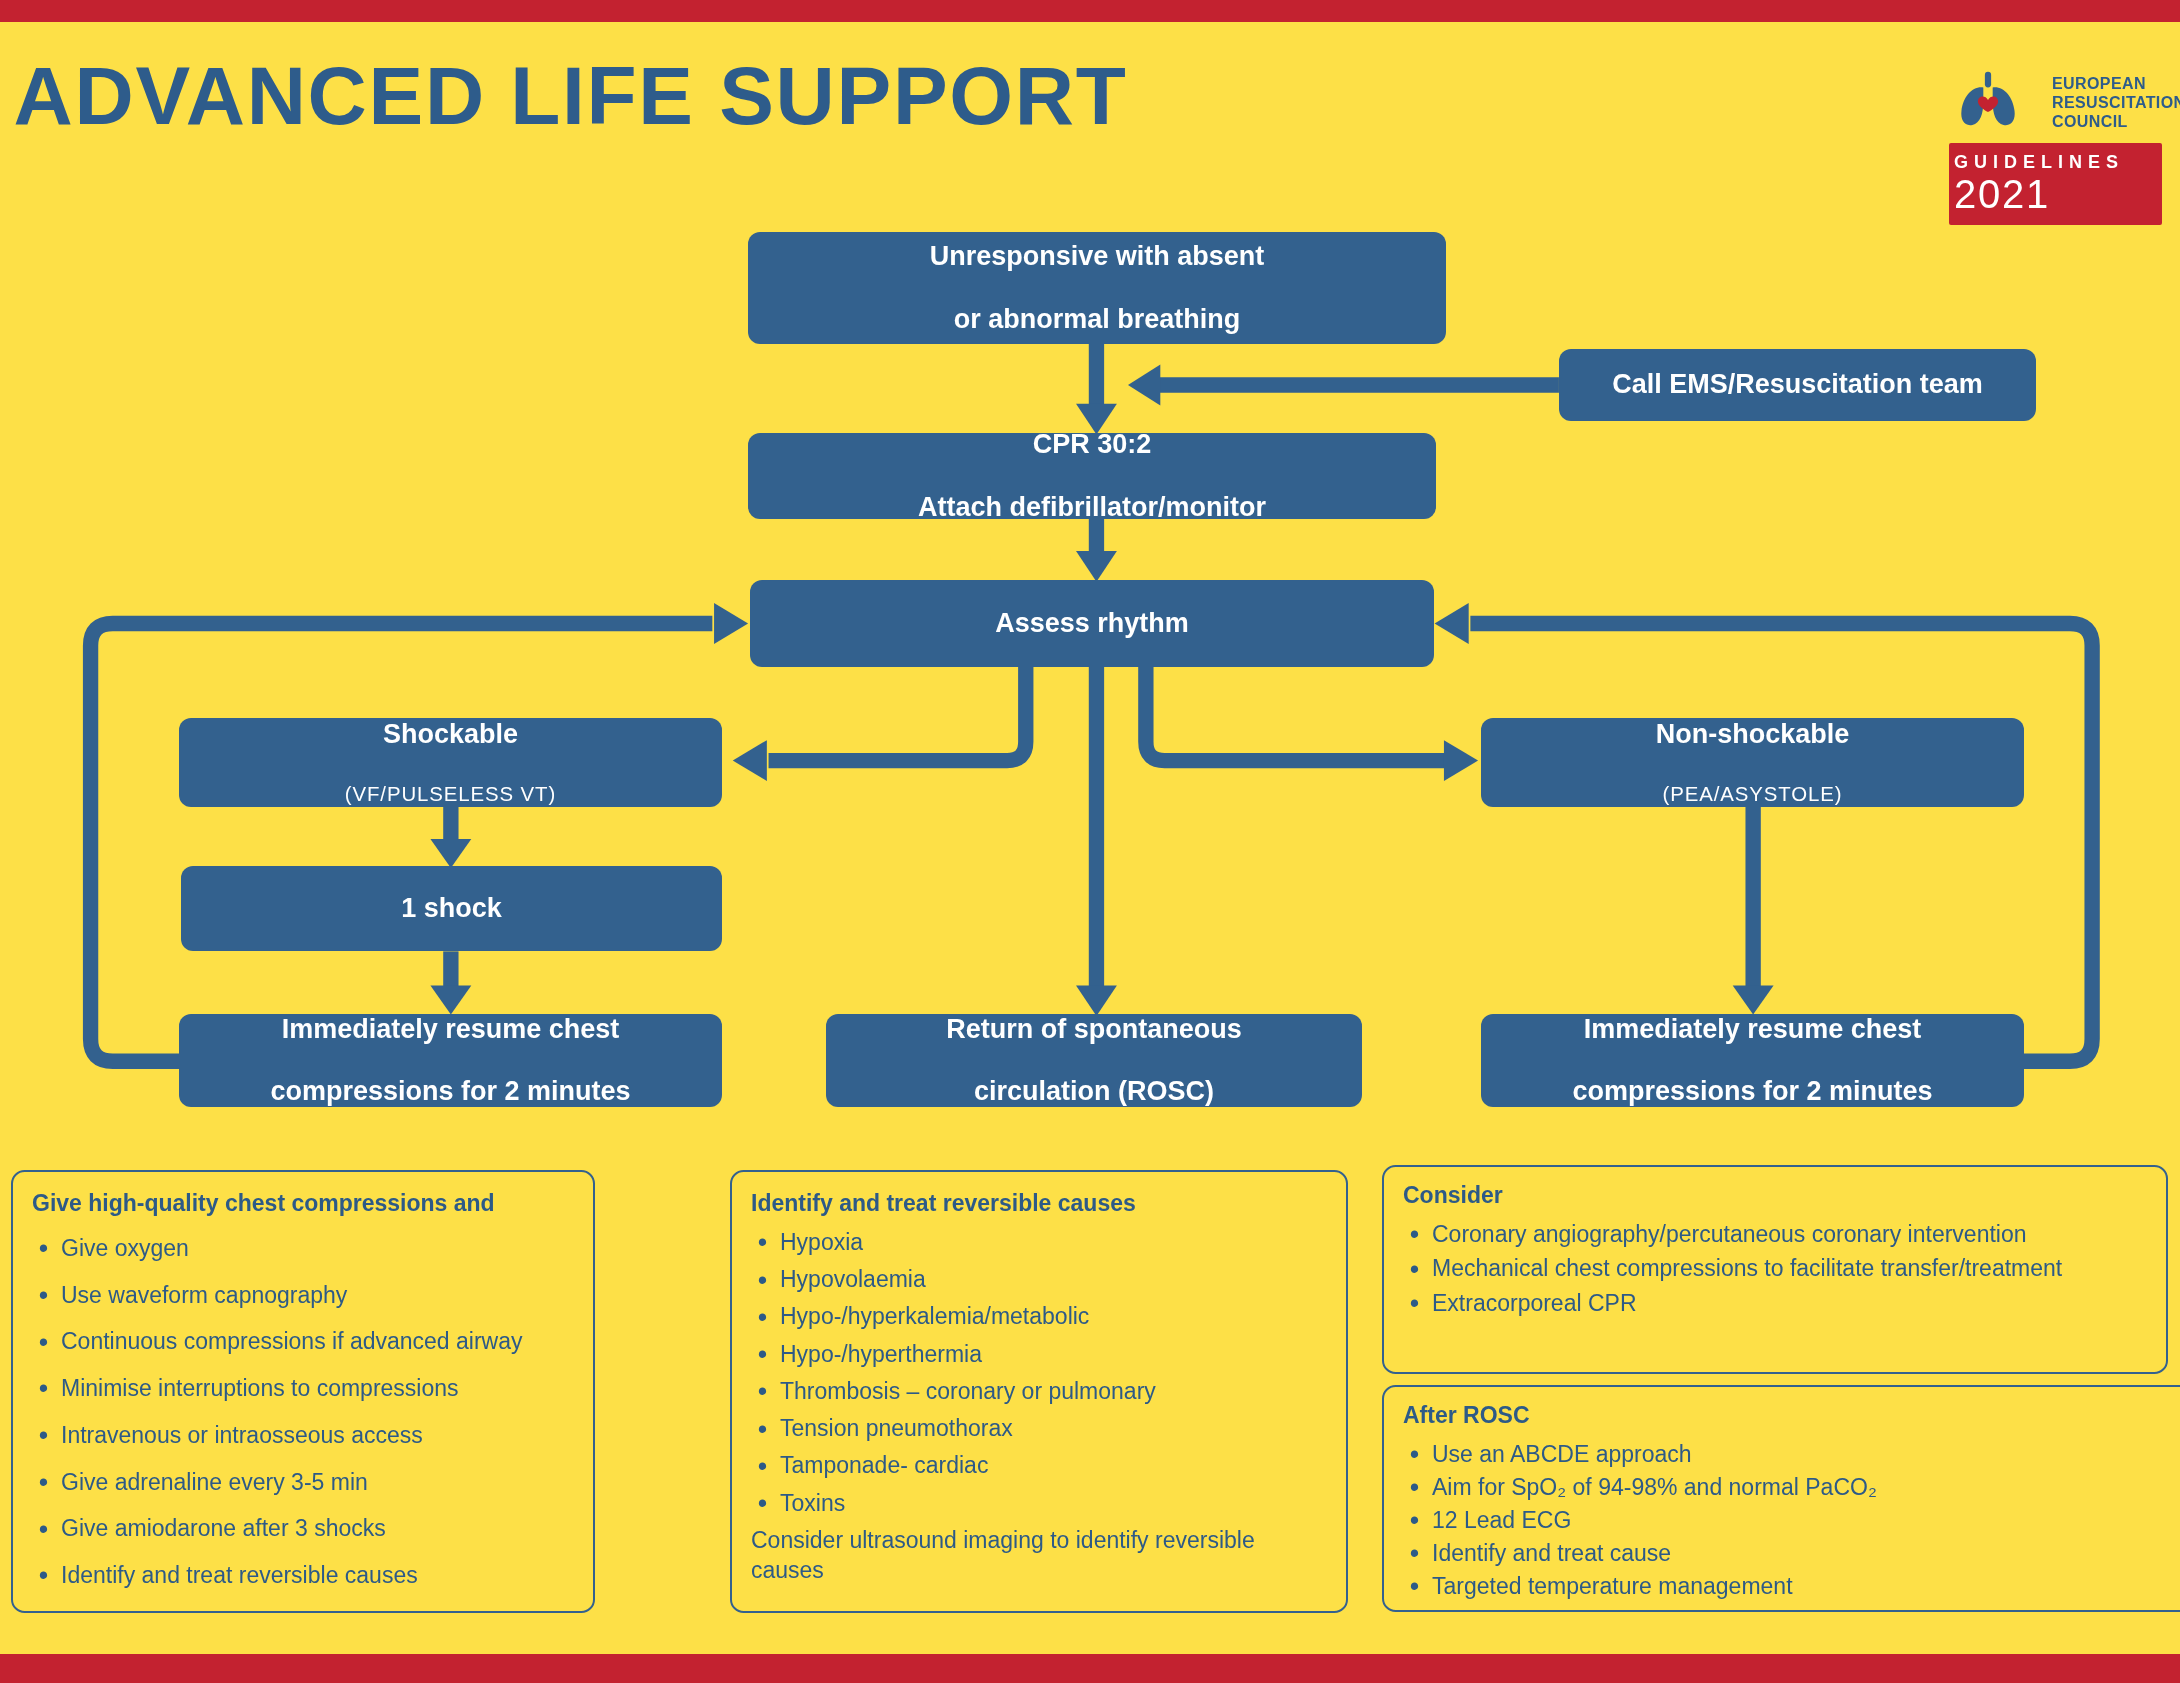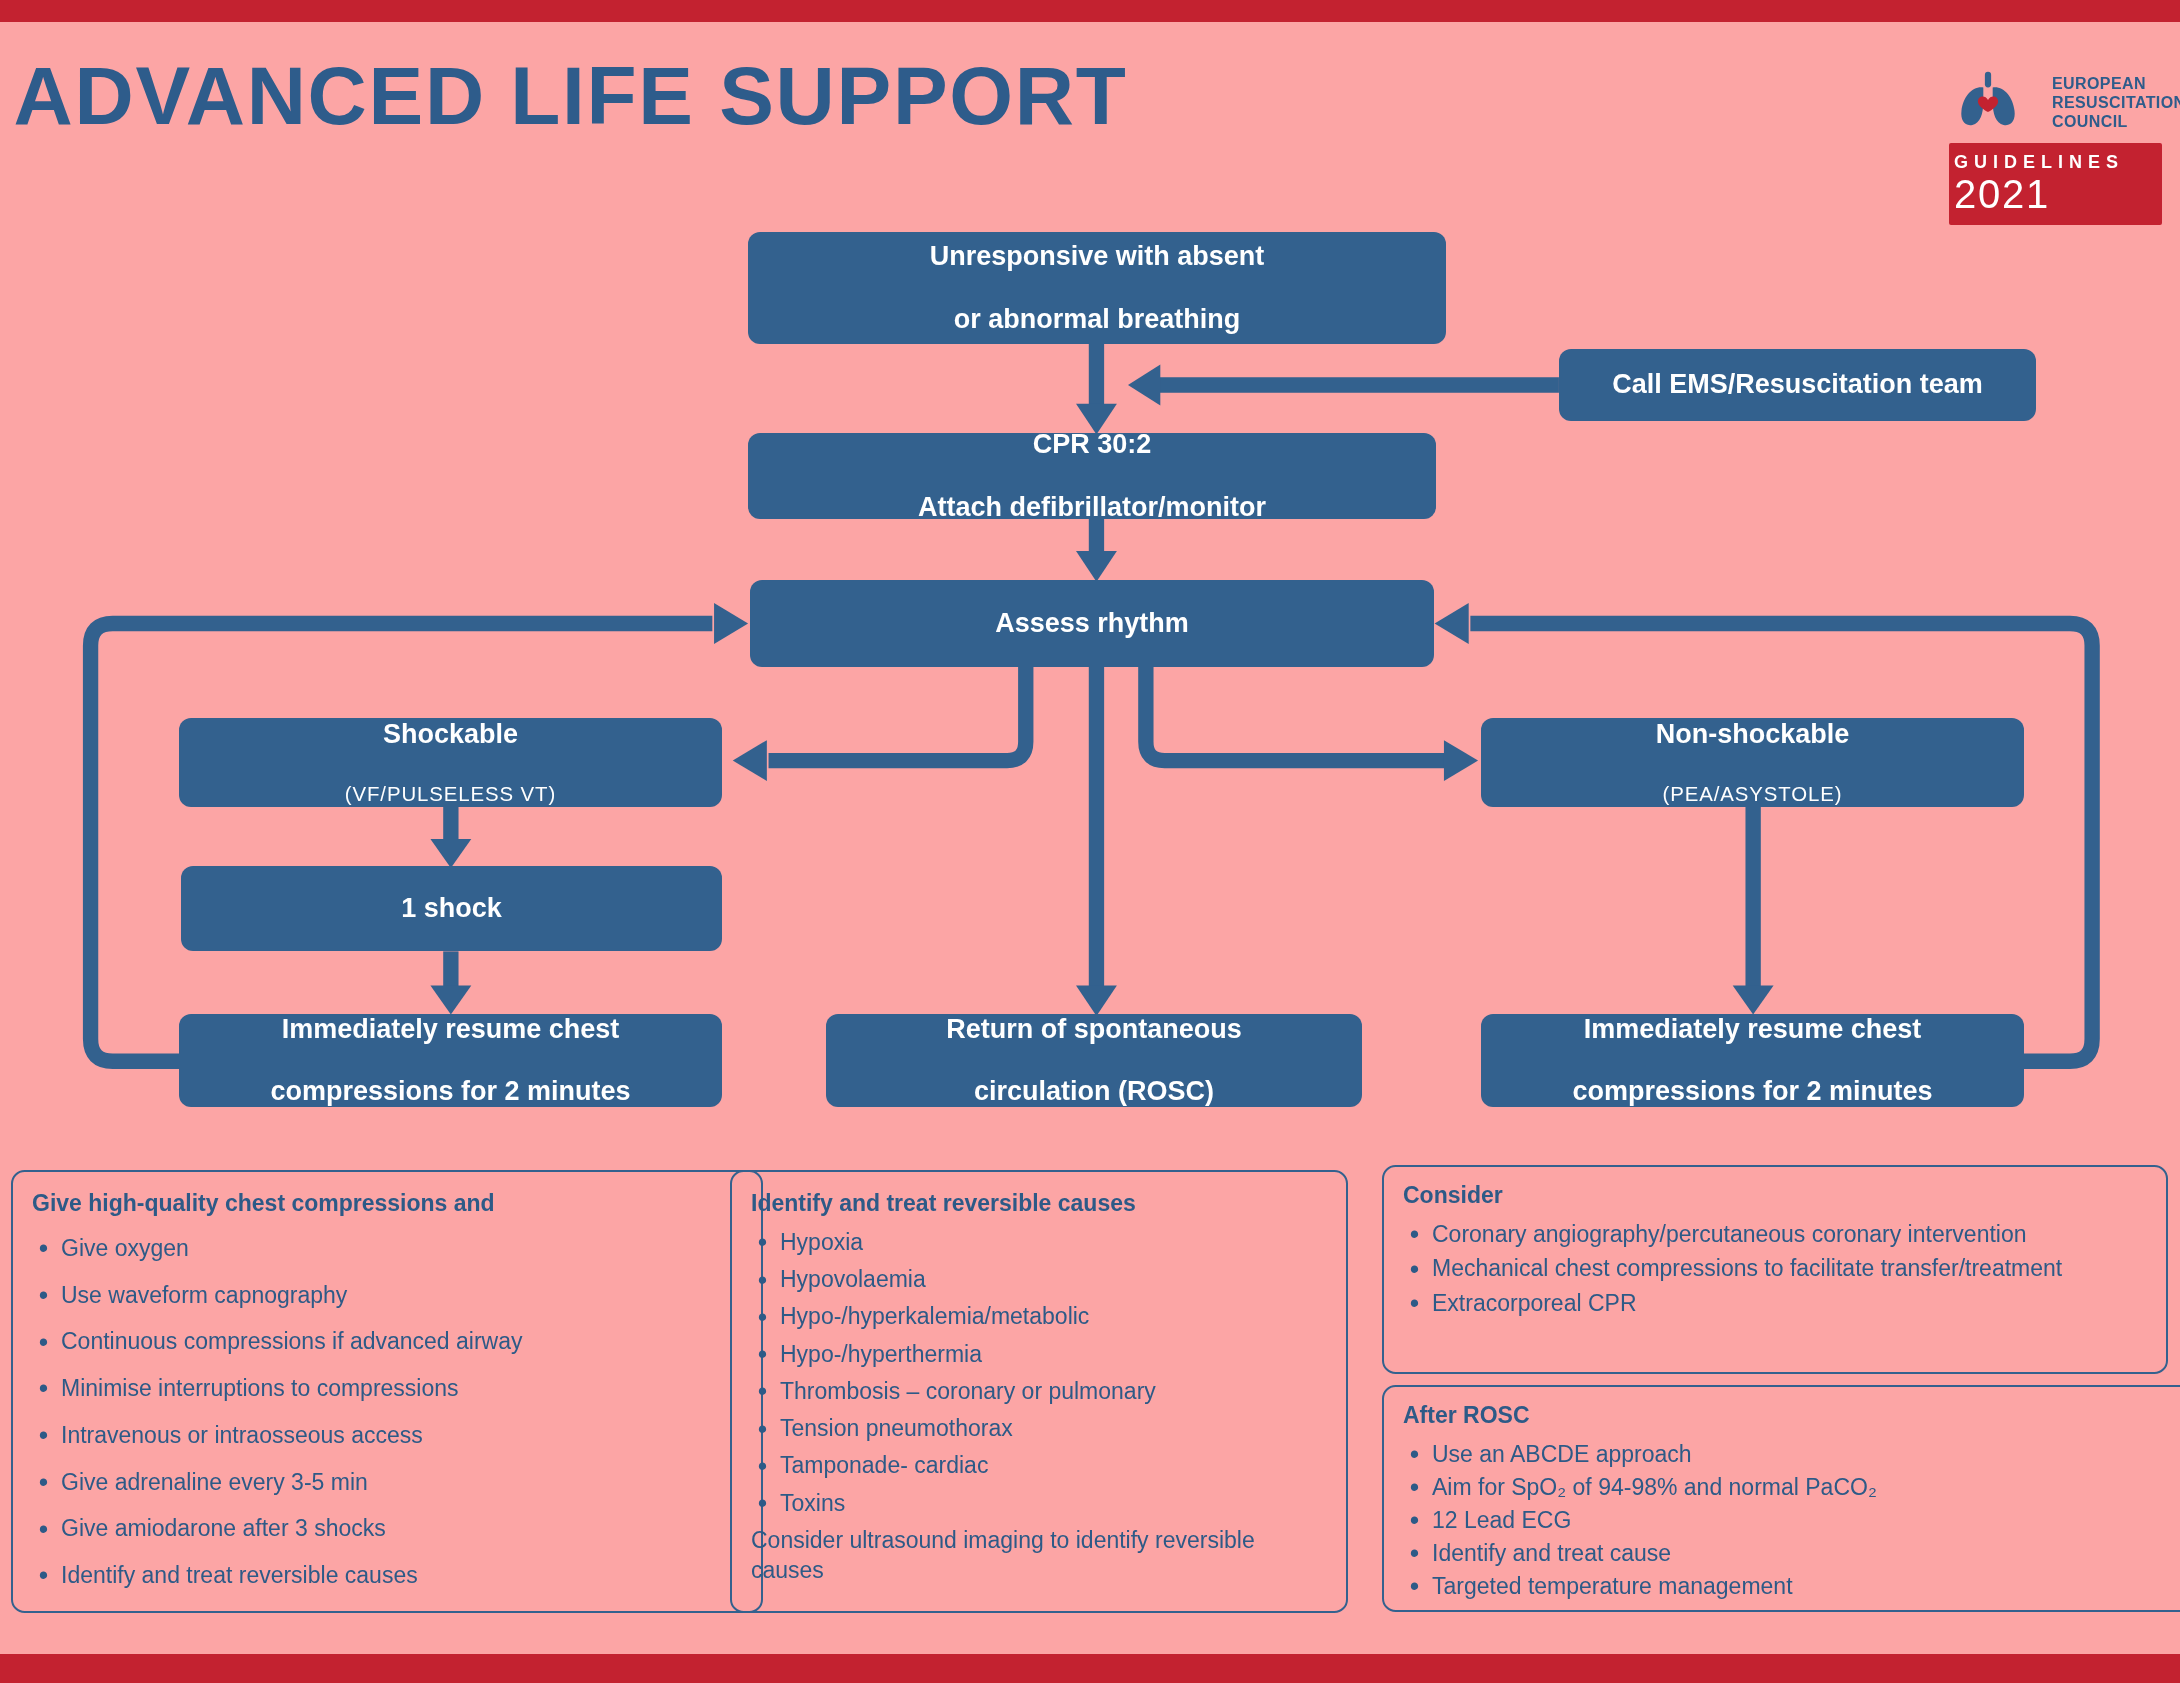--- a/index.html
+++ b/index.html
@@ -1,16 +1,16 @@
 <!DOCTYPE html>
 <html style="font-size:13.6px"><head>
 <meta charset="utf-8">
 <style>
   html,body{margin:0;padding:0;background:#ffffff;}
-  .page{position:relative;width:2181px;height:1683px;background:#fca5a5;overflow:hidden;
+  .page{position:relative;width:2181px;height:1683px;background:#fde047;overflow:hidden;
         font-family:"Liberation Sans", sans-serif;}
   .bar{position:absolute;left:0;width:2181px;background:#c32230;}
   .bar.top{top:0;height:22px;}
   .bar.bottom{top:1654px;height:29px;}
 
   .title{position:absolute;left:13.6px;top:49px;margin:0;font-size:82px;font-weight:bold;
          color:#2e5c8b;letter-spacing:1.7px;}
 
   .brand{position:absolute;left:1949px;top:70px;width:213px;}
   .brand-top{display:flex;align-items:flex-start;gap:25px;}
@@ -40,21 +40,21 @@
   #n-resume-left{left:179px;top:1014px;width:543px;height:93px;}
   #n-rosc{left:826px;top:1014px;width:536px;height:93px;}
   #n-resume-right{left:1481px;top:1014px;width:543px;height:93px;}
 
   .panel{position:absolute;z-index:2;border:2.6px solid #33618e;border-radius:13.6px;
          box-sizing:border-box;color:#2d5a87;font-size:23px;padding:17px 19px;}
   .p-head{font-weight:bold;margin-bottom:10.2px;line-height:1.25;}
   .panel ul{list-style:none;margin:0;padding:0;}
   .panel li{position:relative;padding-left:29px;line-height:1.25;}
   .panel li::before{content:"\2022";position:absolute;left:6.8px;top:-1.7px;font-size:27px;color:#2d5a87;}
-  #p-a{left:11px;top:1170px;width:752px;height:443px;}
+  #p-a{left:11px;top:1170px;width:584px;height:443px;}
   #p-a li{margin-bottom:18px;margin-top:16px;}
   #p-b{left:730px;top:1170px;width:618px;height:443px;}
   #p-b li{margin-bottom:8.5px;}
   #p-c{left:1382px;top:1165px;width:786px;height:209px;padding-top:13.6px;}
   #p-c li{margin-bottom:6px;}
   #p-d{left:1382px;top:1385px;width:882px;height:227px;padding-top:13.6px;}
   #p-d li{margin-bottom:4.3px;}
   .p-foot{font-weight:normal;margin-top:6.8px;line-height:1.3;}
 </style>
 </head>

